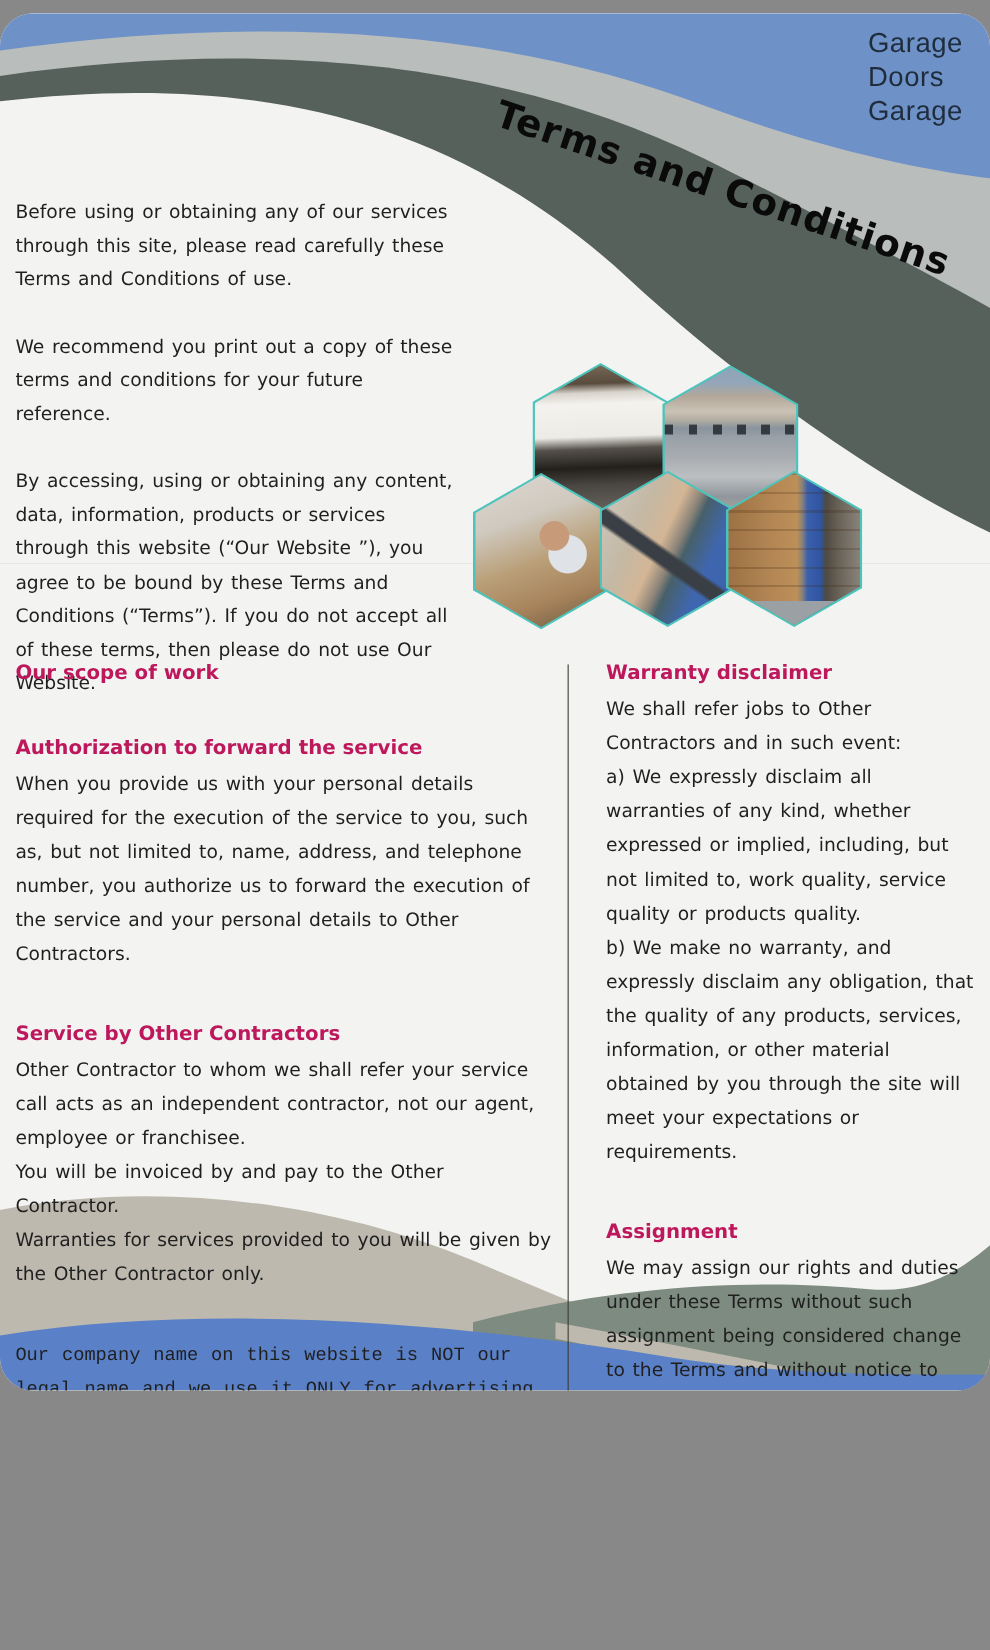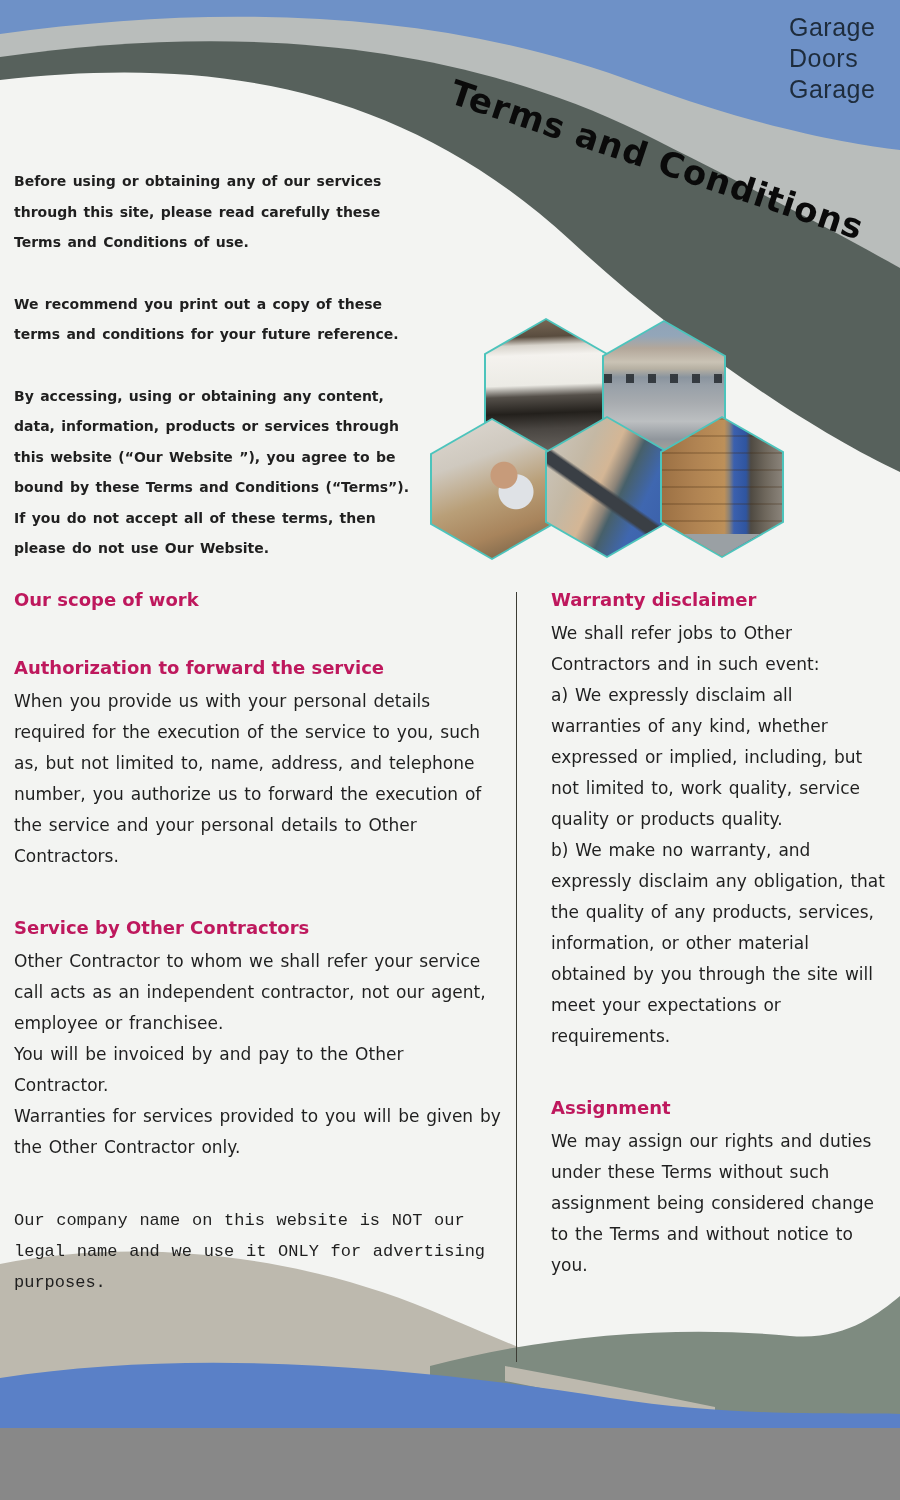--- a/index.html
+++ b/index.html
@@ -3,40 +3,40 @@
 <meta charset="utf-8">
 <style>
   :root{
     --header_blue:#6e91c7; --band_light:#b9bdbb; --band_dark:#57615c;
     --page_bg:#f3f4f2; --text:#1f1f1f; --brand_text:#1e2c3c; --banner_text:#0a0a0a;
     --hex_border:#4cc4bc; --divider:#3c3c34;
     --footer_beige:#bdb9ae; --footer_green:#7e8b80; --footer_blue:#5a80c7;
   }
   html,body{margin:0;padding:0;background:#888;}
   .page{
-    position:relative;width:900px;height:1428px;margin:0 auto;
+    position:relative;width:900px;height:1252px;margin:12px auto;
     background:var(--page_bg);overflow:hidden;
-    font-family:"DejaVu Sans",sans-serif;color:var(--text);
+    font-family:"DejaVu Sans",sans-serif;color:var(--text);border-radius:30px;
   }
   
   .header-art{position:absolute;top:0;left:0;z-index:0;display:block;}
   .brand{
     position:absolute;left:789px;top:12px;z-index:3;
     font-family:"Liberation Sans",sans-serif;font-size:25px;line-height:31px;
     letter-spacing:.5px;color:var(--brand_text);
   }
   .banner-title{
     position:absolute;left:458px;top:72px;z-index:3;
     transform:rotate(18.5deg);transform-origin:0 0;
     font-size:34px;font-weight:700;letter-spacing:1px;white-space:nowrap;
     color:var(--banner_text);
   }
   
   .intro{position:absolute;left:14px;top:166px;width:402px;z-index:1;}
-  .intro p{margin:0 0 31px 0;font-size:14px;line-height:30.5px;word-spacing:1.5px;font-weight:bold;}
+  .intro p{margin:0 0 31px 0;font-size:17px;line-height:30.5px;word-spacing:1.5px;}
   
   .collage{position:absolute;left:428px;top:314px;width:360px;height:250px;z-index:2;}
   .hex{
     position:absolute;width:124px;height:142px;
     clip-path:polygon(50% 0,100% 25%,100% 75%,50% 100%,0 75%,0 25%);
     background:var(--hex_border);
   }
   .hex .ph{position:absolute;inset:2px;clip-path:polygon(50% 0,100% 25%,100% 75%,50% 100%,0 75%,0 25%);}
   .hx1{background:linear-gradient(178deg,#7a6a58 0%,#594c3e 13%,#d8d4cc 19%,#f4f2ee 26%,#ecebe5 47%,#55504a 55%,#23201c 67%,#4a4642 78%,#706c66 100%);}
   .hx2{background:

